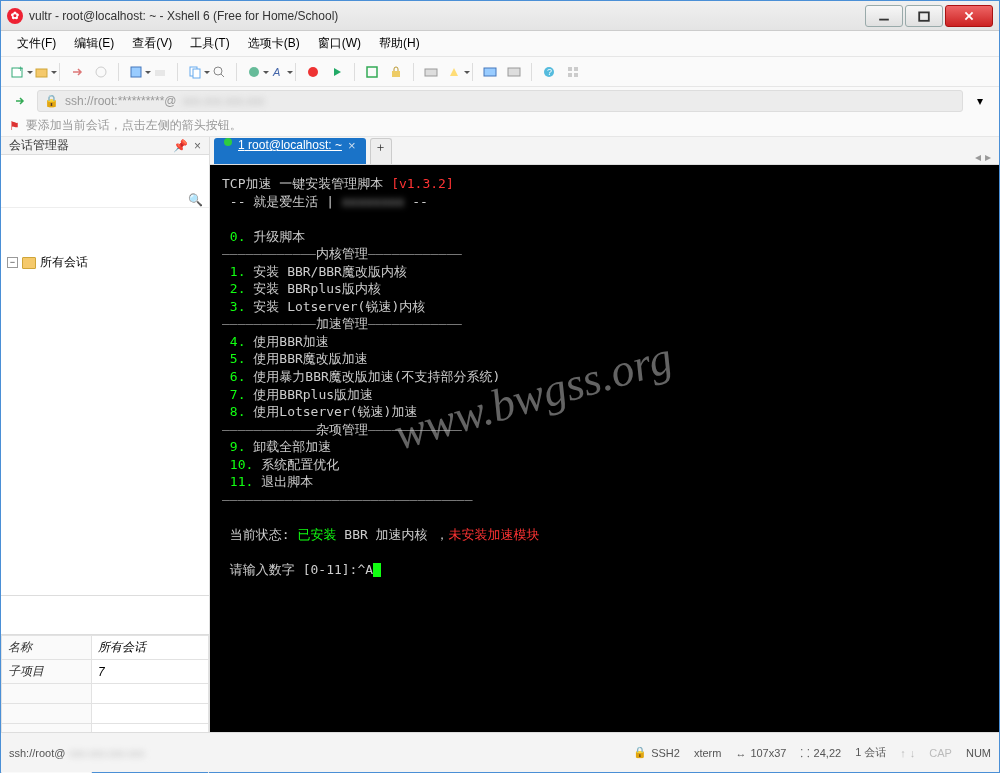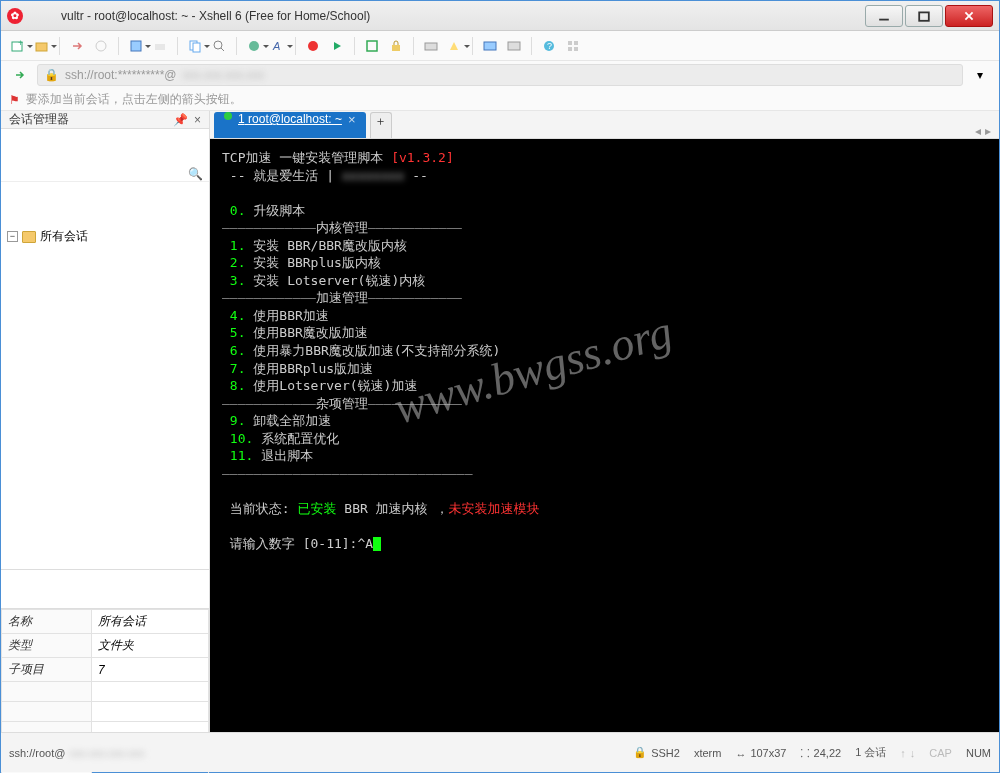--- a/index.html
+++ b/index.html
@@ -1,20 +1,20 @@
 <!DOCTYPE html>
 <html><head>
 <meta charset="utf-8">
 <style>
 * { margin: 0; padding: 0; box-sizing: border-box; }
 body { font-family: "Microsoft YaHei", "SimSun", Tahoma, sans-serif; font-size: 12px; background: #fff; overflow: hidden; }
 .window { width: 1000px; height: 773px; background: #fff; display: flex; flex-direction: column; border: 1px solid #4a8fd6; }
 .titlebar { height: 30px; background: linear-gradient(#f0f0f0, #e4e4e4); display: flex; align-items: center; padding: 0 6px; border-bottom: 1px solid #ccc; }
 .titlebar .logo { width: 16px; height: 16px; border-radius: 50%; background: #e23; margin-right: 6px; display:inline-flex;align-items:center;justify-content:center;color:#fff;font-size:10px;font-weight:bold;}
-.titlebar .title { flex: 1; color: #333; margin-left: 32px; }
+.titlebar .title { flex: 1; color: #333; }
 .winbtns { display: flex; gap: 0; }
 .winbtn { width: 38px; height: 22px; display: flex; align-items: center; justify-content: center; border: 1px solid #9aa; background: linear-gradient(#f7f7f7,#e0e0e0); border-radius: 3px; margin-left: 2px; cursor: pointer; }
 .winbtn.close { background: linear-gradient(#e66, #c22); color: #fff; border-color: #a11; width: 48px; }
 .winbtn svg { width: 12px; height: 12px; }
 .menubar { height: 26px; display: flex; align-items: center; padding: 0 8px; gap: 2px; border-bottom: 1px solid #e6e6e6; background: #fafafa; }
 .menuitem { padding: 3px 8px; cursor: pointer; }
 .toolbar { height: 30px; display: flex; align-items: center; padding: 0 6px; gap: 2px; background: #fafafa; border-bottom: 1px solid #e6e6e6; }
 .tbtn { width: 22px; height: 22px; display: flex; align-items: center; justify-content: center; border-radius: 2px; cursor: pointer; position: relative; }
 .tbtn.dd::after { content: ""; border: 3px solid transparent; border-top-color: #555; position: absolute; right: -4px; top: 10px; }
 .tsep { width: 1px; height: 18px; background: #ddd; margin: 0 4px; }
@@ -75,20 +75,29 @@
         </div>
       <div class="winbtn close">
           <svg viewBox="0 0 10 10">
             <line x1="2" y1="2" x2="8" y2="8" stroke="#fff" stroke-width="1.5"></line>
             <line x1="8" y1="2" x2="2" y2="8" stroke="#fff" stroke-width="1.5"></line>
           </svg>
         </div>
     </div>
   </div>
 
+  <div class="menubar">
+    <span class="menuitem">文件(F)</span>
+    <span class="menuitem">编辑(E)</span>
+    <span class="menuitem">查看(V)</span>
+    <span class="menuitem">工具(T)</span>
+    <span class="menuitem">选项卡(B)</span>
+    <span class="menuitem">窗口(W)</span>
+    <span class="menuitem">帮助(H)</span>
+  </div>
 
   <div class="toolbar">
     <div class="tbtn dd">
         <svg width="14" height="14">
           <rect x="1" y="3" width="10" height="9" fill="#fff" stroke="#3a7" stroke-width="1"></rect>
           <text x="7" y="7" font-size="9" fill="#3a7">+</text>
         </svg>
       </div>
     <div class="tbtn dd">
         <svg width="14" height="14">
@@ -241,24 +250,20 @@
           <span class="folder-ic"></span>
           <span>所有会话</span>
         </div>
       </div>
       <div class="props">
         <table>
           <tbody>
               <tr>
                 <td>名称</td>
                 <td>所有会话</td>
-              </tr>
-          <tr>
-                <td>类型</td>
-                <td>文件夹</td>
               </tr>
           <tr>
                 <td>子项目</td>
                 <td>7</td>
               </tr>
           <tr>
                 <td></td>
                 <td></td>
               </tr>
           <tr>

